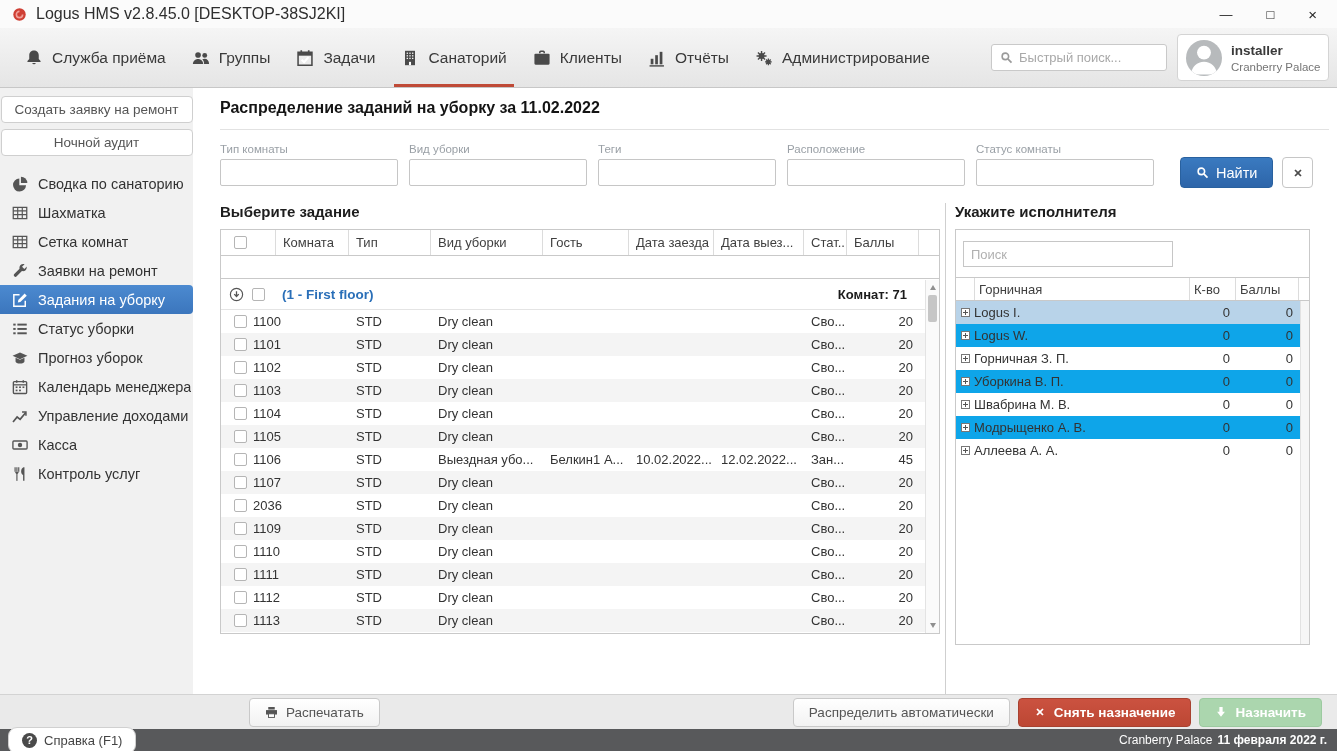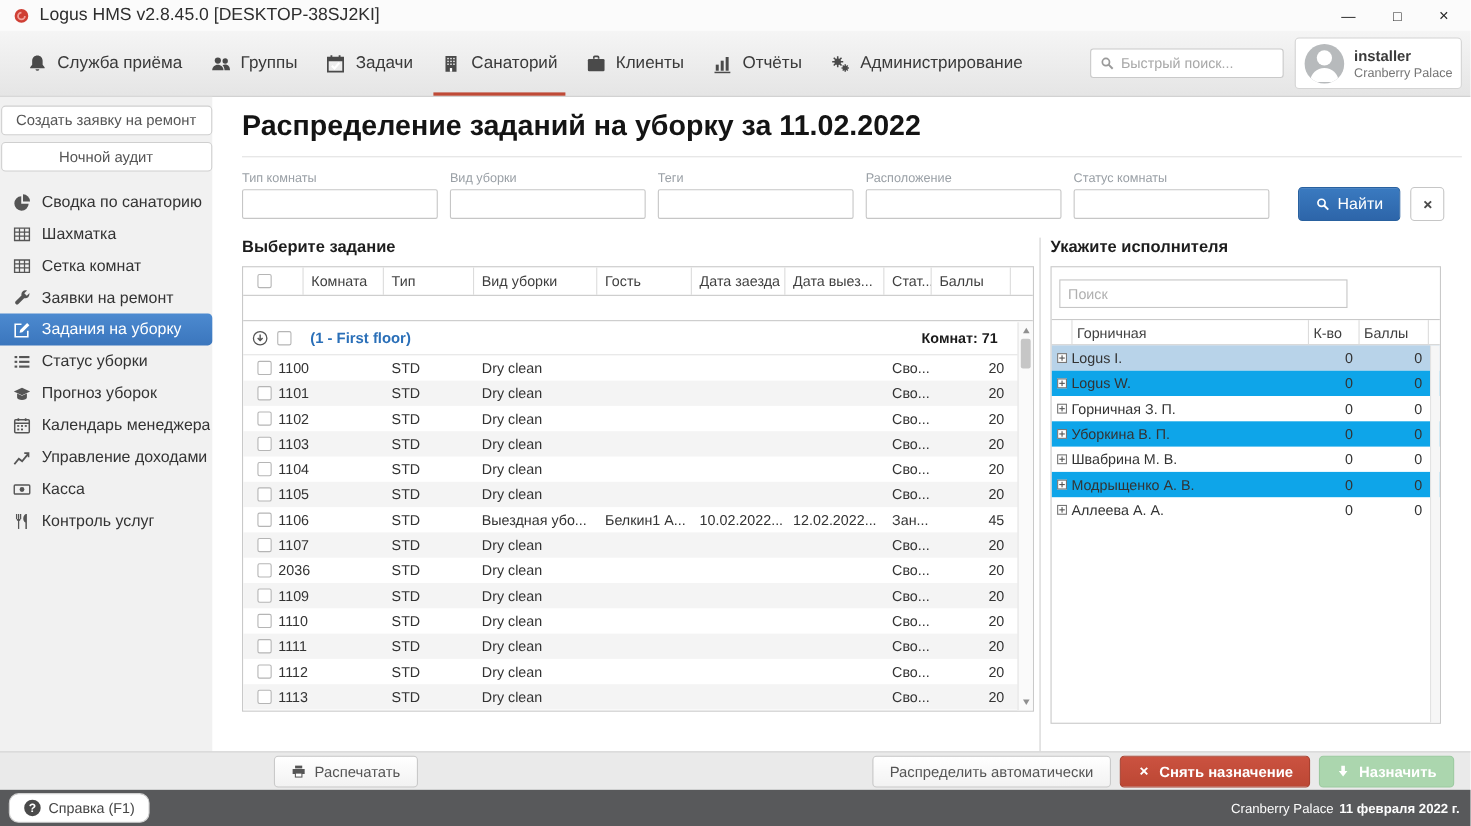--- a/index.html
+++ b/index.html
@@ -37,21 +37,21 @@
   .sidebar { width:193px; flex:0 0 auto; background:#f1f1f1; padding-top:8px; }
   .side-btn { display:block; width:192px; height:27px; margin:0 auto 6px; background:#fff; border:1px solid #cfcfcf; border-radius:4px; font:13.5px "Liberation Sans", sans-serif; color:#555; text-align:center; line-height:25px; }
   .side-items { margin-top:13px; }
   .side-item { height:29px; display:flex; align-items:center; gap:10px; padding-left:12px; font-size:14.5px; color:#333; }
   .side-item .ic { color:#555; }
   .side-item.active { background:linear-gradient(#4c8ad0,#3b76bd); border-radius:0 4px 4px 0; color:#fff; }
   .side-item.active .ic { color:#fff; }
   .side-item span.lbl { white-space:nowrap; overflow:hidden; }
 
   .main { flex:1; min-width:0; display:flex; flex-direction:column; padding-left:27px; }
-  .page-title { margin:11px 8px 0 0; padding-bottom:12px; font-size:26px; font-weight:bold; color:#141414; border-bottom:1px solid #e2e2e2; }
+  .page-title { margin:11px 8px 0 0; padding-bottom:12px; font-size:16px; font-weight:bold; color:#141414; border-bottom:1px solid #e2e2e2; }
 
   .filters { display:flex; align-items:flex-start; margin-top:13px; }
   .ffield { width:178px; margin-right:11px; }
   .flabel { font-size:11.5px; color:#9aa0a6; margin-bottom:4px; }
   .ffield input { width:100%; height:27px; border:1px solid #c6c6c6; border-radius:2px; outline:0; padding:0 6px; font:13px "Liberation Sans", sans-serif; color:#333; }
   .find-btn { margin-left:15px; margin-top:14px; height:31px; padding:0 15px; background:linear-gradient(#3a7ac0,#2d65a9); border:1px solid #29619f; border-radius:4px; color:#fff; font-size:14.5px; display:flex; align-items:center; gap:7px; }
   .find-btn .ic { width:13px; height:13px; color:#fff; }
   .clear-btn { margin-left:9px; margin-top:14px; width:31px; height:31px; background:#fff; border:1px solid #c6c6c6; border-radius:4px; color:#4c4c4c; display:flex; align-items:center; justify-content:center; }
   .clear-btn .ic { width:12px; height:12px; }
 
@@ -80,21 +80,21 @@
   .t-row .points { text-align:right; padding-right:6px; }
   .task-scroll { position:absolute; top:50px; right:0; bottom:0; width:14px; background:#fafafa; border-left:1px solid #e3e3e3; }
   .tri-up, .tri-down { position:absolute; left:4px; width:0; height:0; border-left:3.5px solid transparent; border-right:3.5px solid transparent; }
   .tri-up { top:5px; border-bottom:5px solid #8f8f8f; }
   .tri-down { bottom:5px; border-top:5px solid #8f8f8f; }
   .thumb { position:absolute; top:15px; left:2px; right:2px; height:27px; background:#c6c6c6; border-radius:2px; }
 
   
   .executors { flex:1; min-width:0; margin-left:5px; border-left:1px solid #cfcfcf; padding-left:9px; }
   .exec-panel { position:relative; width:355px; height:416px; border:1px solid #c9c9c9; font-size:13px; color:#333; overflow:hidden; }
-  .exec-search { margin:11px 0 10px 7px; width:262px; height:26px; border:1px solid #c6c6c6; outline:0; padding:0 7px; font:13px "Liberation Sans", sans-serif; color:#333; }
+  .exec-search { margin:11px 0 10px 7px; width:210px; height:26px; border:1px solid #c6c6c6; outline:0; padding:0 7px; font:13px "Liberation Sans", sans-serif; color:#333; }
   .exec-search::placeholder { color:#b0b0b0; }
   .e-grid { display:grid; grid-template-columns:19px 1fr 46px 63px 10px; }
   .e-head { height:24px; border-top:1px solid #c9c9c9; border-bottom:1px solid #c9c9c9; }
   .e-head > div { display:flex; align-items:center; border-right:1px solid #dcdcdc; padding-left:4px; color:#3f3f3f; overflow:hidden; white-space:nowrap; }
   .e-head > div:last-child { border-right:0; }
   .e-row { height:23px; align-items:center; }
   .e-row.alt { background:#0ea5e9; }
   .e-row.selected { background:var(--selected-row,#b8d3e9); }
   .e-row .namecell { display:flex; align-items:center; gap:4px; grid-column:1 / 3; padding-left:5px; overflow:hidden; white-space:nowrap; }
   .plusbox { position:relative; width:9px; height:9px; border:1px solid #777; background:#fff; flex:0 0 auto; }
@@ -109,21 +109,21 @@
   .btn-light { background:linear-gradient(#fff,#f2f2f2); border:1px solid #c9c9c9; color:#555; }
   .btn-light .ic { width:13px; height:13px; color:#555; }
   .print-btn { margin-left:233px; }
   .right-actions { margin-left:auto; display:flex; gap:8px; margin-right:15px; }
   .btn-danger { background:linear-gradient(#cb5240,#bc4734); border:1px solid #a84130; color:#fff; font-weight:bold; }
   .btn-danger .ic { width:12px; height:12px; color:#fff; }
   .btn-success { background:var(--success,#abd6ae); border:1px solid #9ccaa0; color:#fff; font-weight:bold; }
   .btn-success .ic { width:12px; height:12px; color:#fff; }
 
   
-  .statusbar { height:33px; flex:0 0 auto; background:#58595b; display:flex; align-items:center; }
+  .statusbar { height:22px; flex:0 0 auto; background:#58595b; display:flex; align-items:center; }
   .help-btn { margin-left:8px; height:27px; background:#fff; border:1px solid #d0d0d0; border-radius:9px; display:flex; align-items:center; gap:7px; padding:0 13px; font-size:13px; color:#444; }
   .q-circle { width:15px; height:15px; border-radius:50%; background:#4a4a4a; color:#fff; font-size:11px; font-weight:bold; display:flex; align-items:center; justify-content:center; }
   .q-circle::before { content:"?"; }
   .sb-right { margin-left:auto; margin-right:10px; font-size:12px; color:#fdfdfd; display:flex; gap:5px; align-items:center; }
   .sb-date { font-weight:bold; }
 </style>
 </head>
 <body>
 
 <div class="app">

